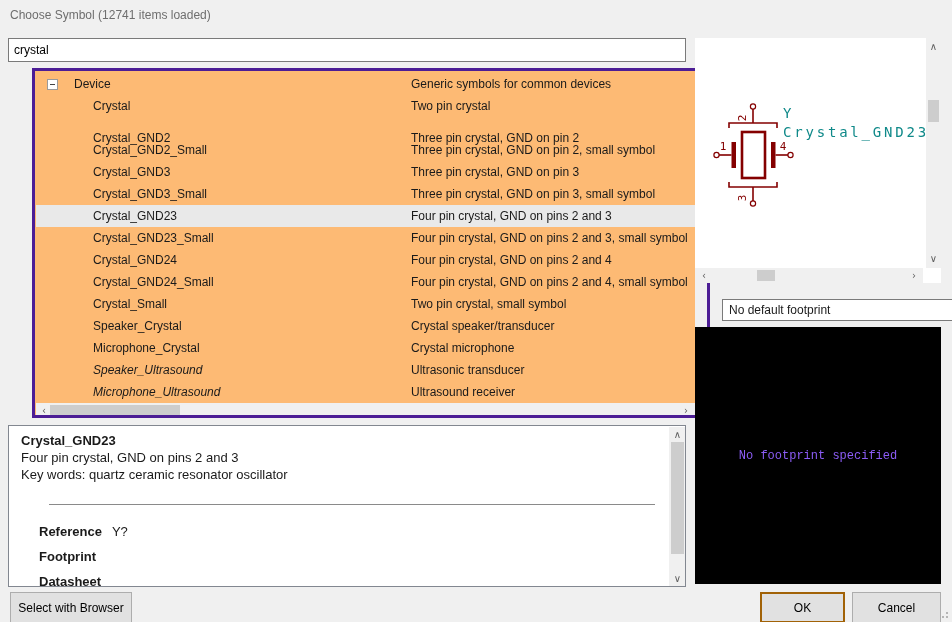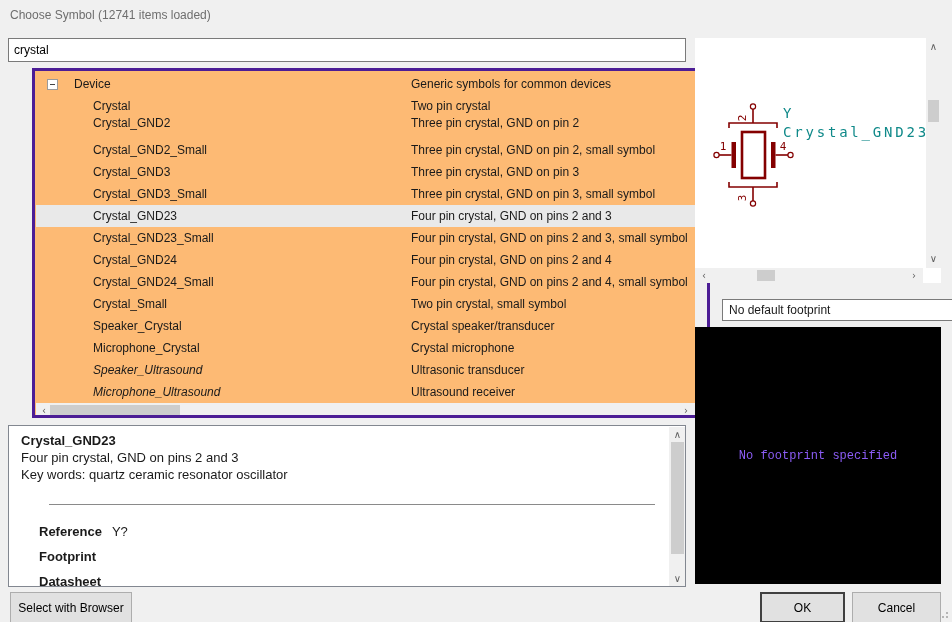--- a/index.html
+++ b/index.html
@@ -68,21 +68,21 @@
     position:absolute;left:695px;top:327px;width:246px;height:257px;background:#000;
     display:flex;align-items:center;justify-content:center;color:#8b5cf6;font-size:12px;font-family:Liberation Mono, monospace;
   }
   
   .btn{
     position:absolute;height:31px;background:#e1e1e1;border:1px solid #adadad;
     box-sizing:border-box;display:flex;align-items:center;justify-content:center;
     font-family:"Liberation Sans",sans-serif;font-size:12px;color:#000;
   }
   .btn-browser{left:10px;top:592px;width:122px;}
-  .btn-ok{left:760px;top:592px;width:85px;border:2px solid #404040;}
+  .btn-ok{left:760px;top:592px;width:85px;border:2px solid #a16207;}
   .btn-cancel{left:852px;top:592px;width:89px;}
   
   .grip{position:absolute;right:4px;bottom:4px;width:10px;height:10px;}
   .grip i{position:absolute;width:2px;height:2px;background:#b5b5b5;}
 </style>
 </head>
 <body>
 
 <div class="screen">
 
@@ -94,21 +94,21 @@
     <div id="rows-host">
         <div class="row group" style="top: 2px;">
           <span class="expander"></span>
           <span class="lbl">Device</span>
           <span class="desc">Generic symbols for common devices</span>
         </div>
         <div class="row" style="top: 24px;">
           <span class="lbl">Crystal</span>
           <span class="desc">Two pin crystal</span>
         </div>
-        <div class="row" style="top: 41px;">
+        <div class="row" style="top: 56px;">
           <span class="lbl">Crystal_GND2</span>
           <span class="desc">Three pin crystal, GND on pin 2</span>
         </div>
         <div class="row" style="top: 68px;">
           <span class="lbl">Crystal_GND2_Small</span>
           <span class="desc">Three pin crystal, GND on pin 2, small symbol</span>
         </div>
         <div class="row" style="top: 90px;">
           <span class="lbl">Crystal_GND3</span>
           <span class="desc">Three pin crystal, GND on pin 3</span>

